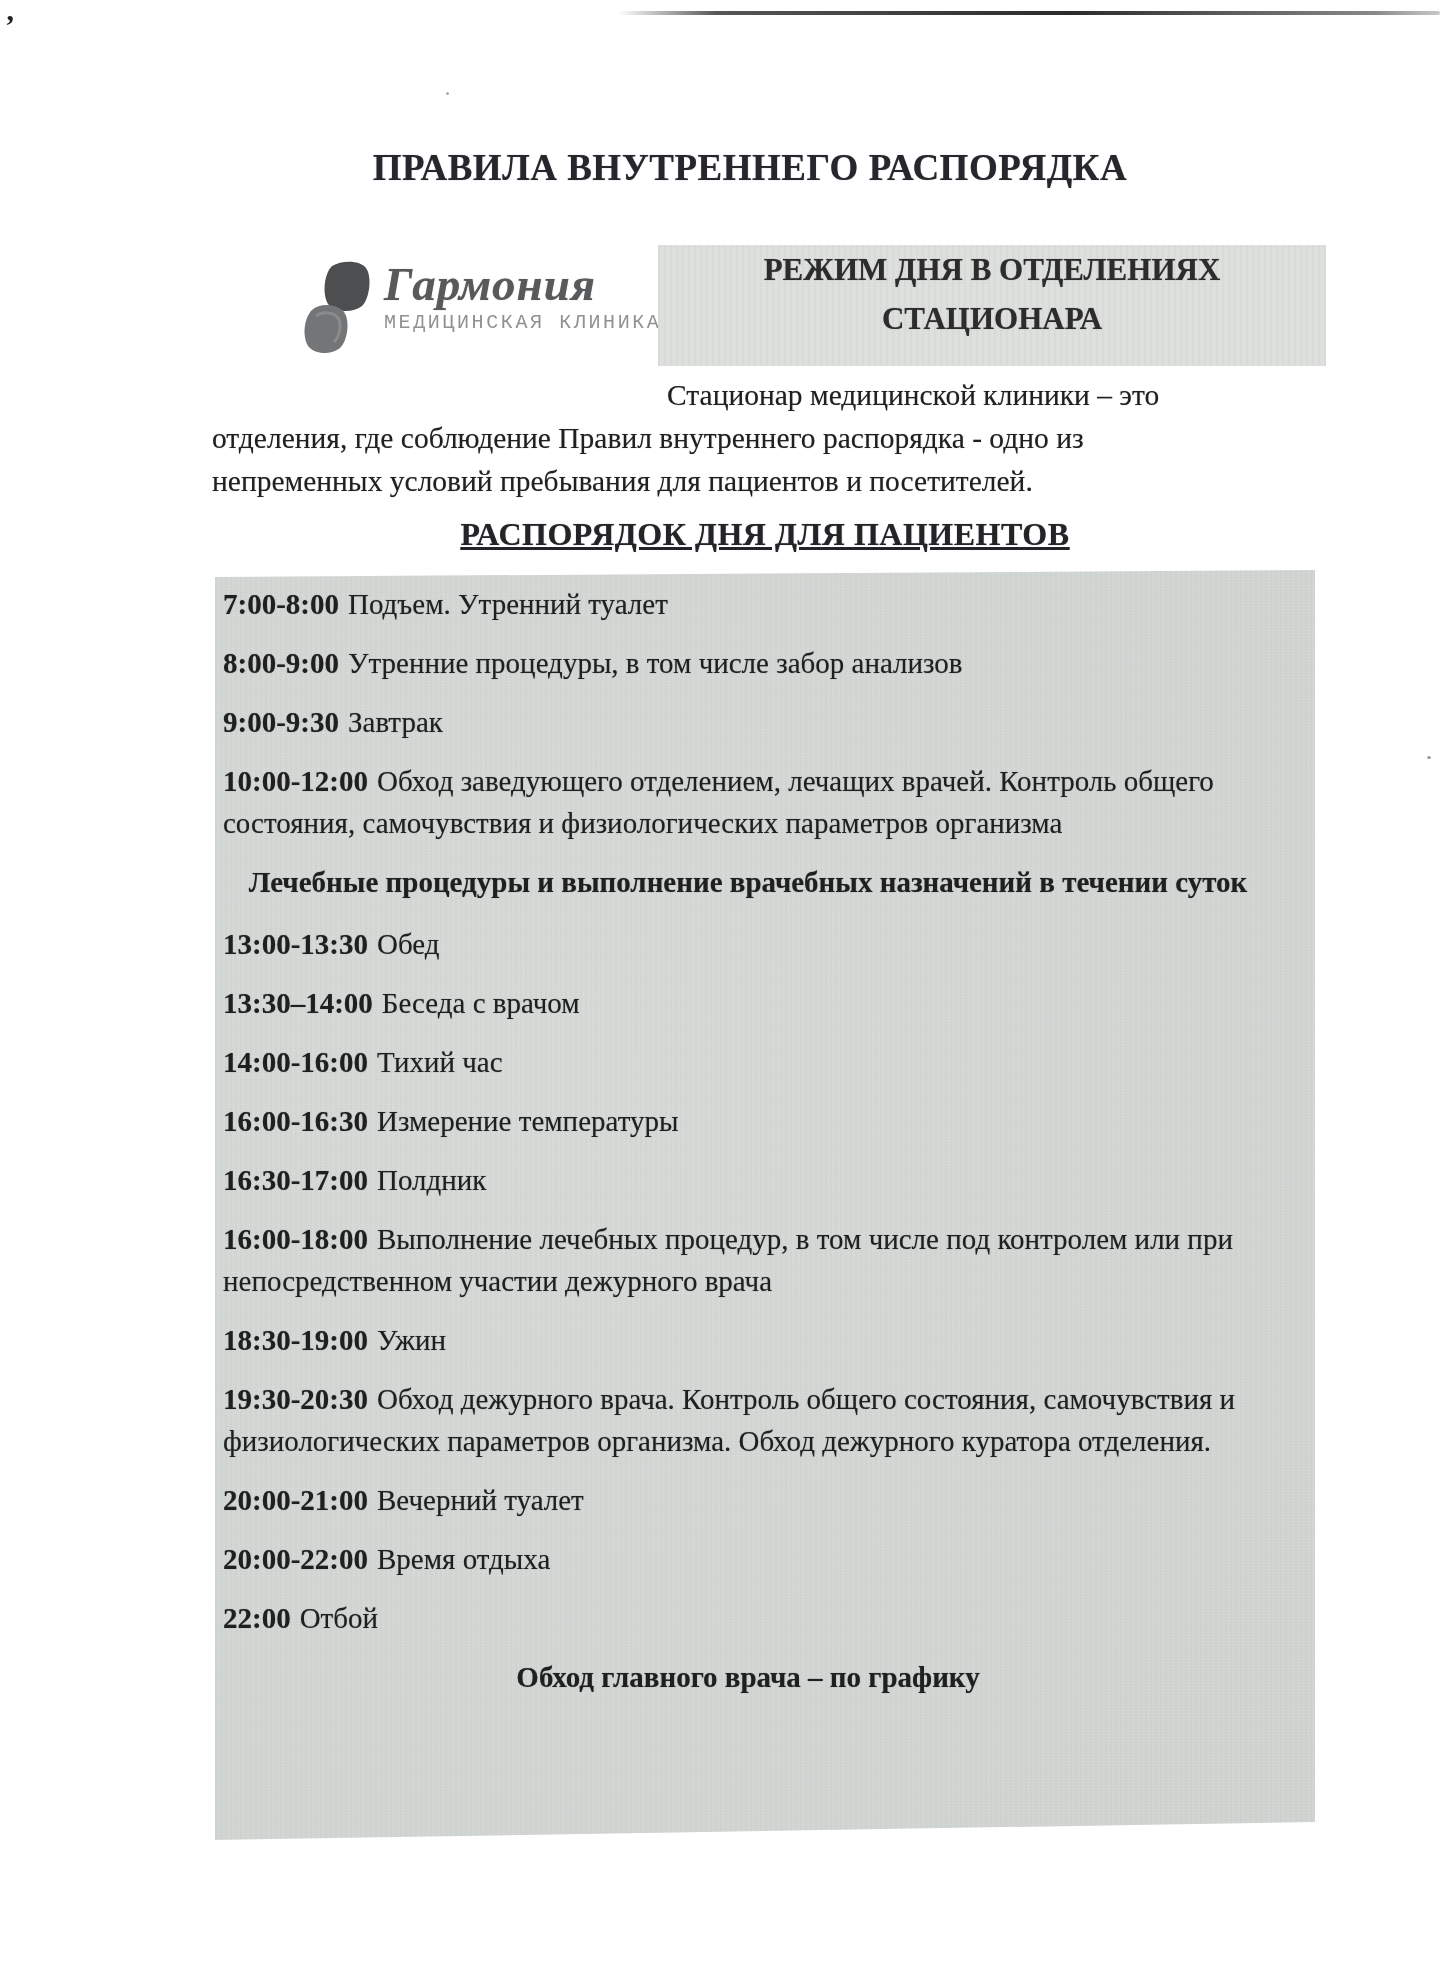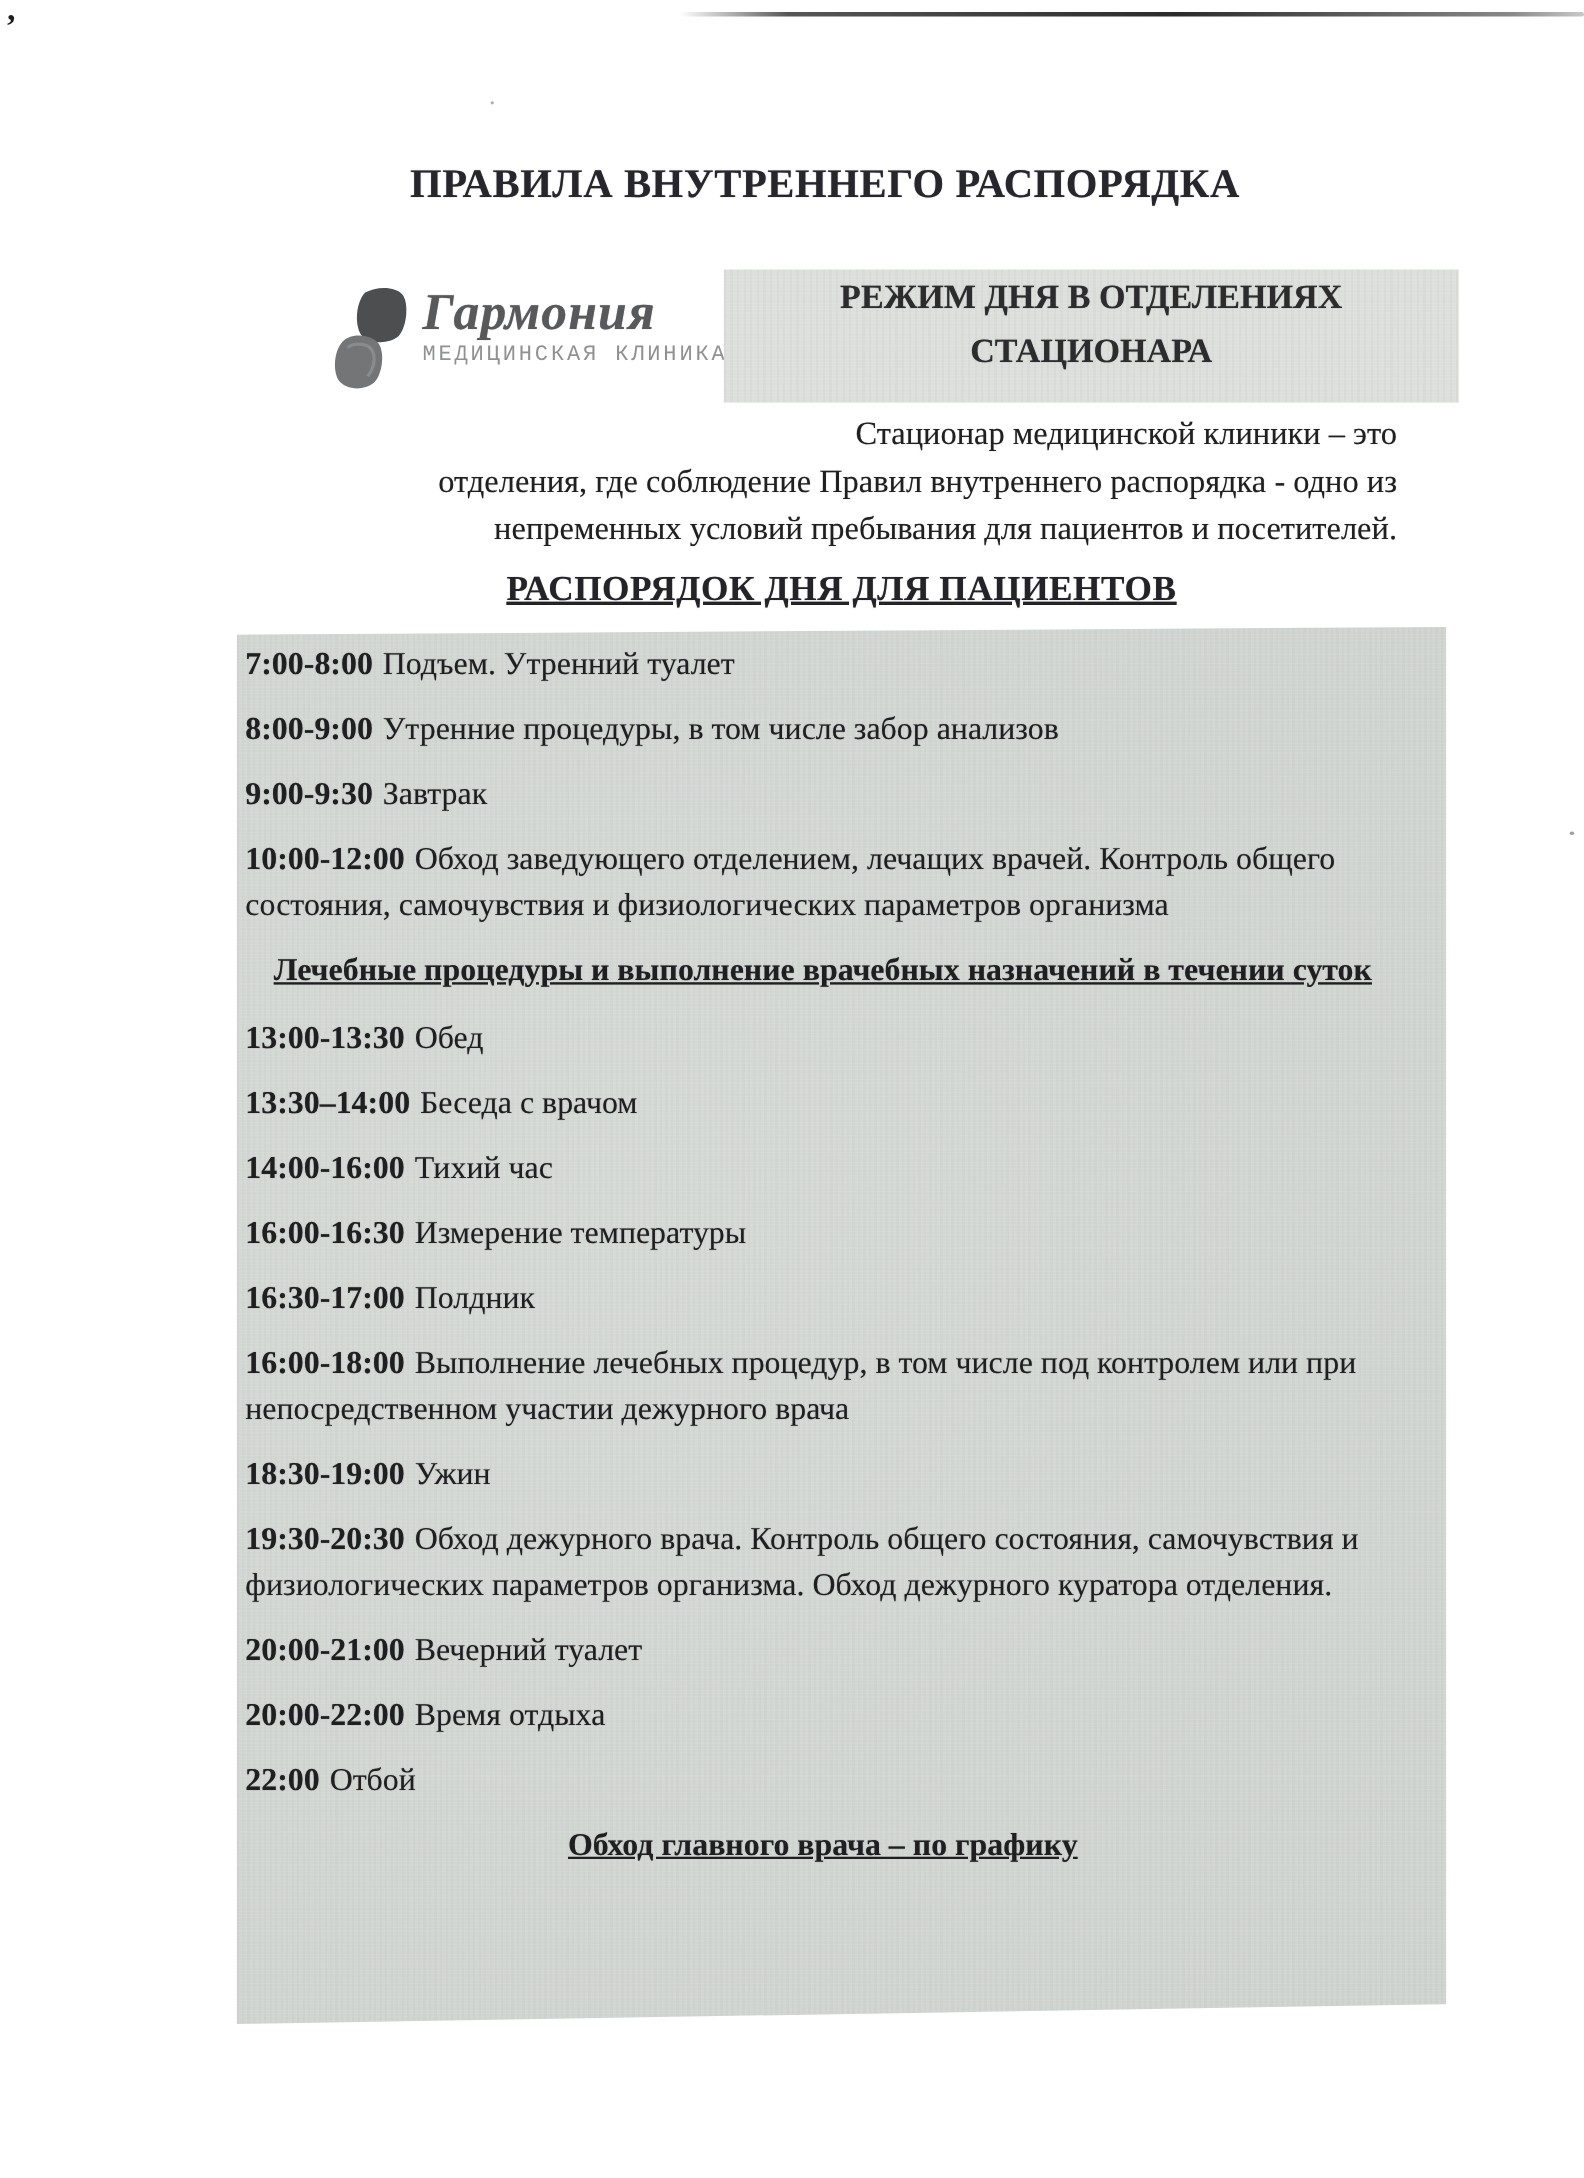--- a/index.html
+++ b/index.html
@@ -114,21 +114,20 @@
   
   .intro {
     position: absolute;
     left: 212px;
     top: 374px;
     width: 1058px;
     font-size: 29.5px;
     line-height: 43px;
     color: #202022;
     text-shadow: 0 0 1px rgba(30,30,30,.4);
-    text-align: right;
   }
   .intro .line { white-space: nowrap; }
   .intro .line.indent { margin-left: 455px; }
 
   
   .section-heading {
     position: absolute;
     left: 215px;
     top: 516px;
     width: 1100px;
@@ -163,21 +162,21 @@
     text-shadow: 0 0 1px rgba(25,25,25,.45);
   }
   .schedule .row { margin: 0 0 17px 0; }
   .schedule .row .time { font-weight: bold; padding-right: 9px; }
   .schedule .row.center {
     text-align: center;
     font-weight: bold;
     margin-top: 4px;
     margin-bottom: 20px;
   }
-  .schedule .row.center .desc { font-weight: bold; text-decoration: underline; }
+  .schedule .row.center .desc { font-weight: bold; }
 </style>
 </head>
 <body>
 
 <div class="page">
 
   <div class="scan-line"></div>
   <div class="corner-mark">’</div>
   <div class="speck s1"></div>
   <div class="speck s2"></div>

